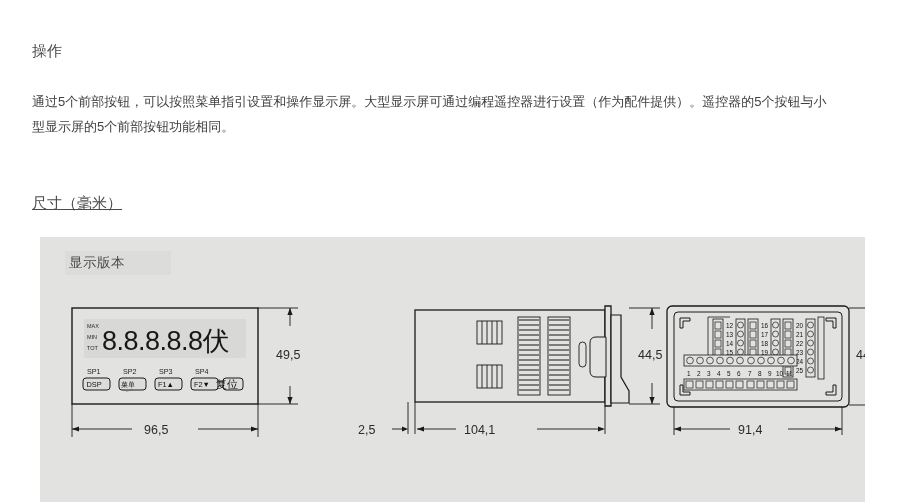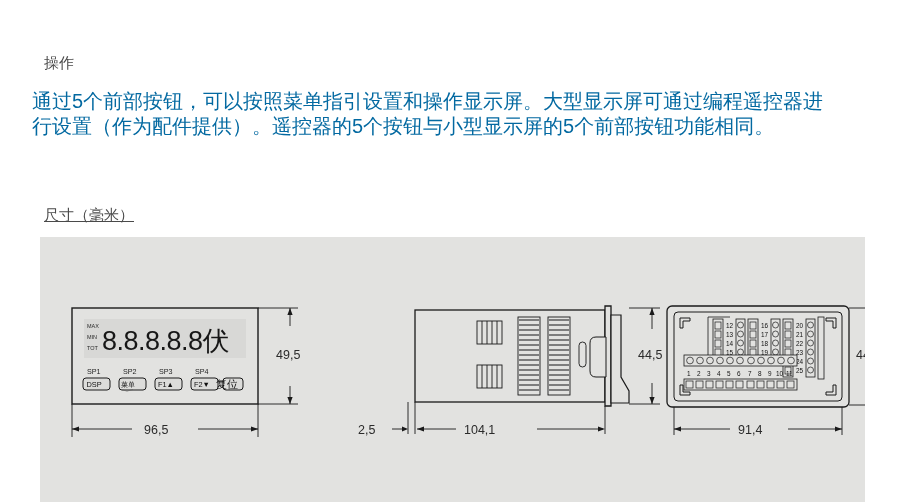--- a/index.html
+++ b/index.html
@@ -21,32 +21,32 @@
   .content {
     position: absolute;
     left: 32px;
     top: 0;
     width: 836px;
   }
   .section-heading {
     font-size: 15px;
     line-height: 22px;
     color: #4a4a4a;
-    margin: 12px;
+    margin: 0;
     font-weight: normal;
   }
   #operation-heading { position: absolute; left: 0; top: 40px; }
   #body-paragraph {
     position: absolute;
     left: 0;
     top: 89px;
     width: 804px;
-    font-size: 20px;
+    font-size: 13px;
     line-height: 25px;
-    color: #0369a1;
+    color: #404040;
     margin: 0;
   }
   #dimensions-heading { position: absolute; left: 0; top: 192px; text-decoration: underline; }
 
   
   .diagram-panel {
     position: absolute;
     left: 40px;
     top: 237px;
     width: 825px;
@@ -82,20 +82,21 @@
 <div class="content">
   <h2 class="section-heading" id="operation-heading">操作</h2>
 
   <p id="body-paragraph">通过5个前部按钮，可以按照菜单指引设置和操作显示屏。大型显示屏可通过编程遥控器进行设置（作为配件提供）。遥控器的5个按钮与小型显示屏的5个前部按钮功能相同。</p>
 
   <h2 class="section-heading" id="dimensions-heading">尺寸（毫米）</h2>
 </div>
 
 <div class="diagram-panel">
 
+  <div class="panel-label">显示版本</div>
 
   <div class="drawings">
     <svg width="825" height="265" viewBox="0 0 825 265" xmlns="http://www.w3.org/2000/svg">
 
       <g>
 
         <rect x="32" y="71" width="186" height="96" fill="#e2e2e0" stroke="#1a1a1a" stroke-width="1.4"></rect>
 
         <rect x="44" y="82" width="162" height="39" fill="#d8d8d6" stroke="none"></rect>
 

